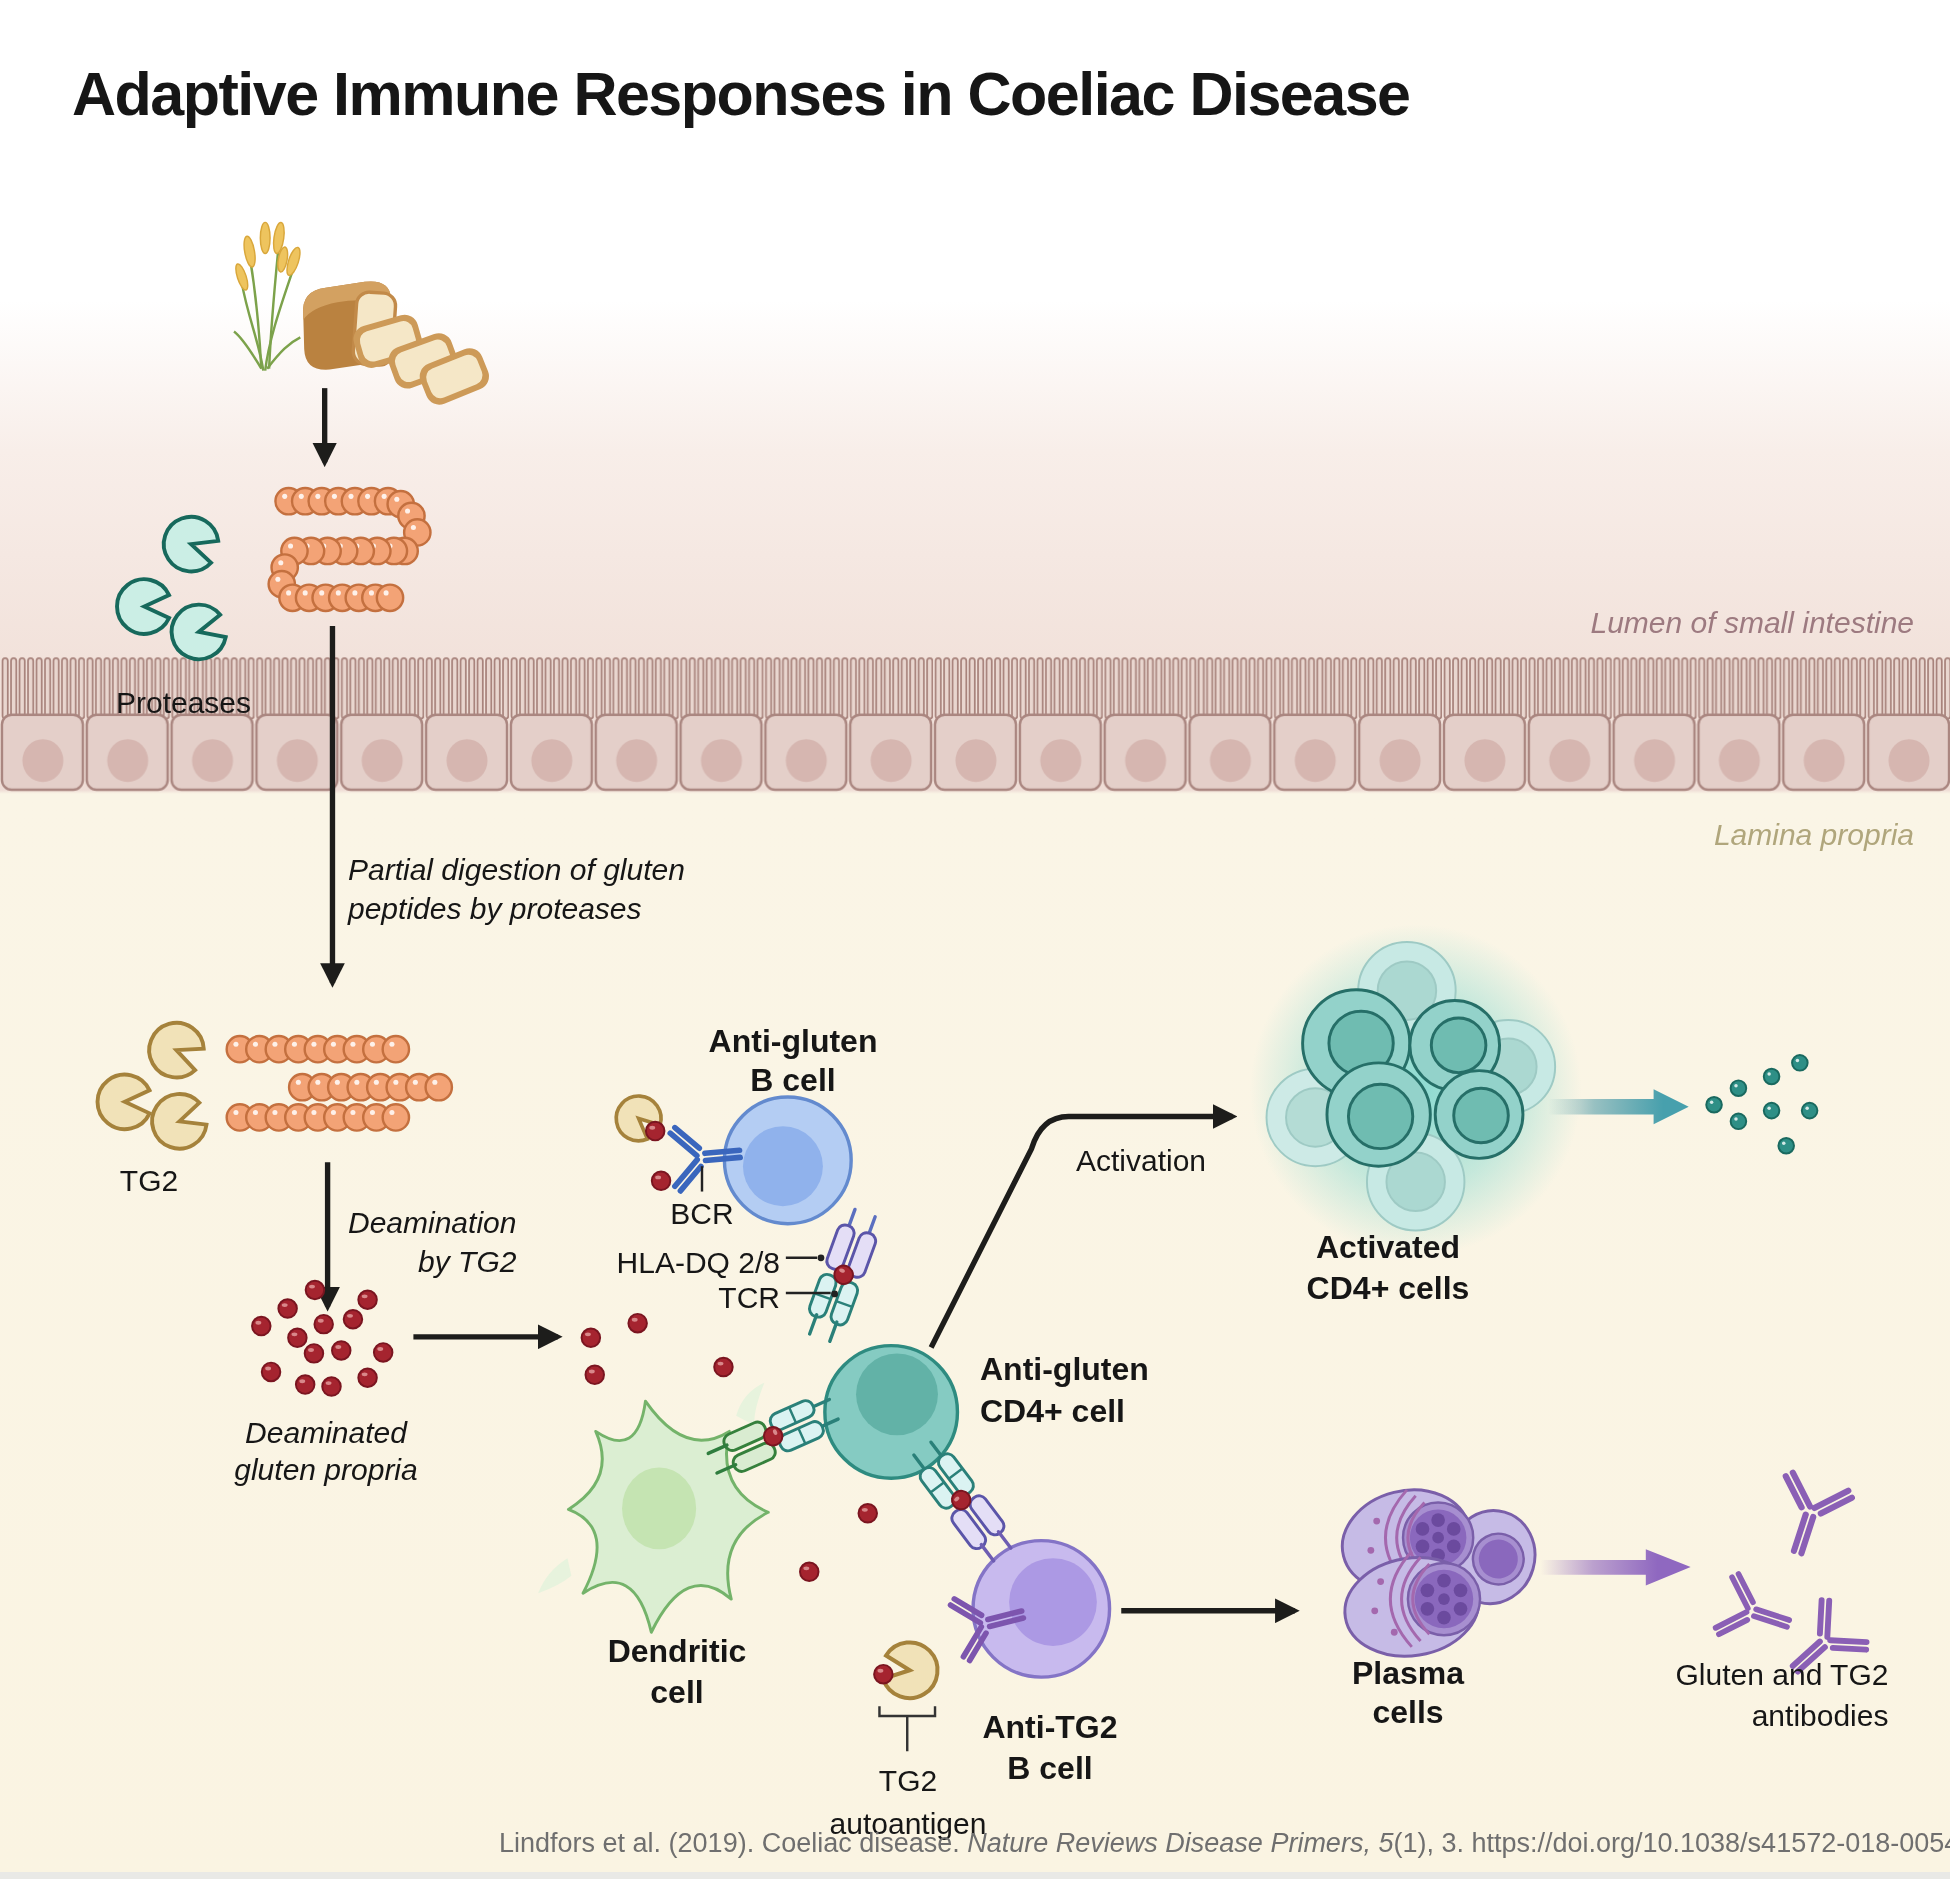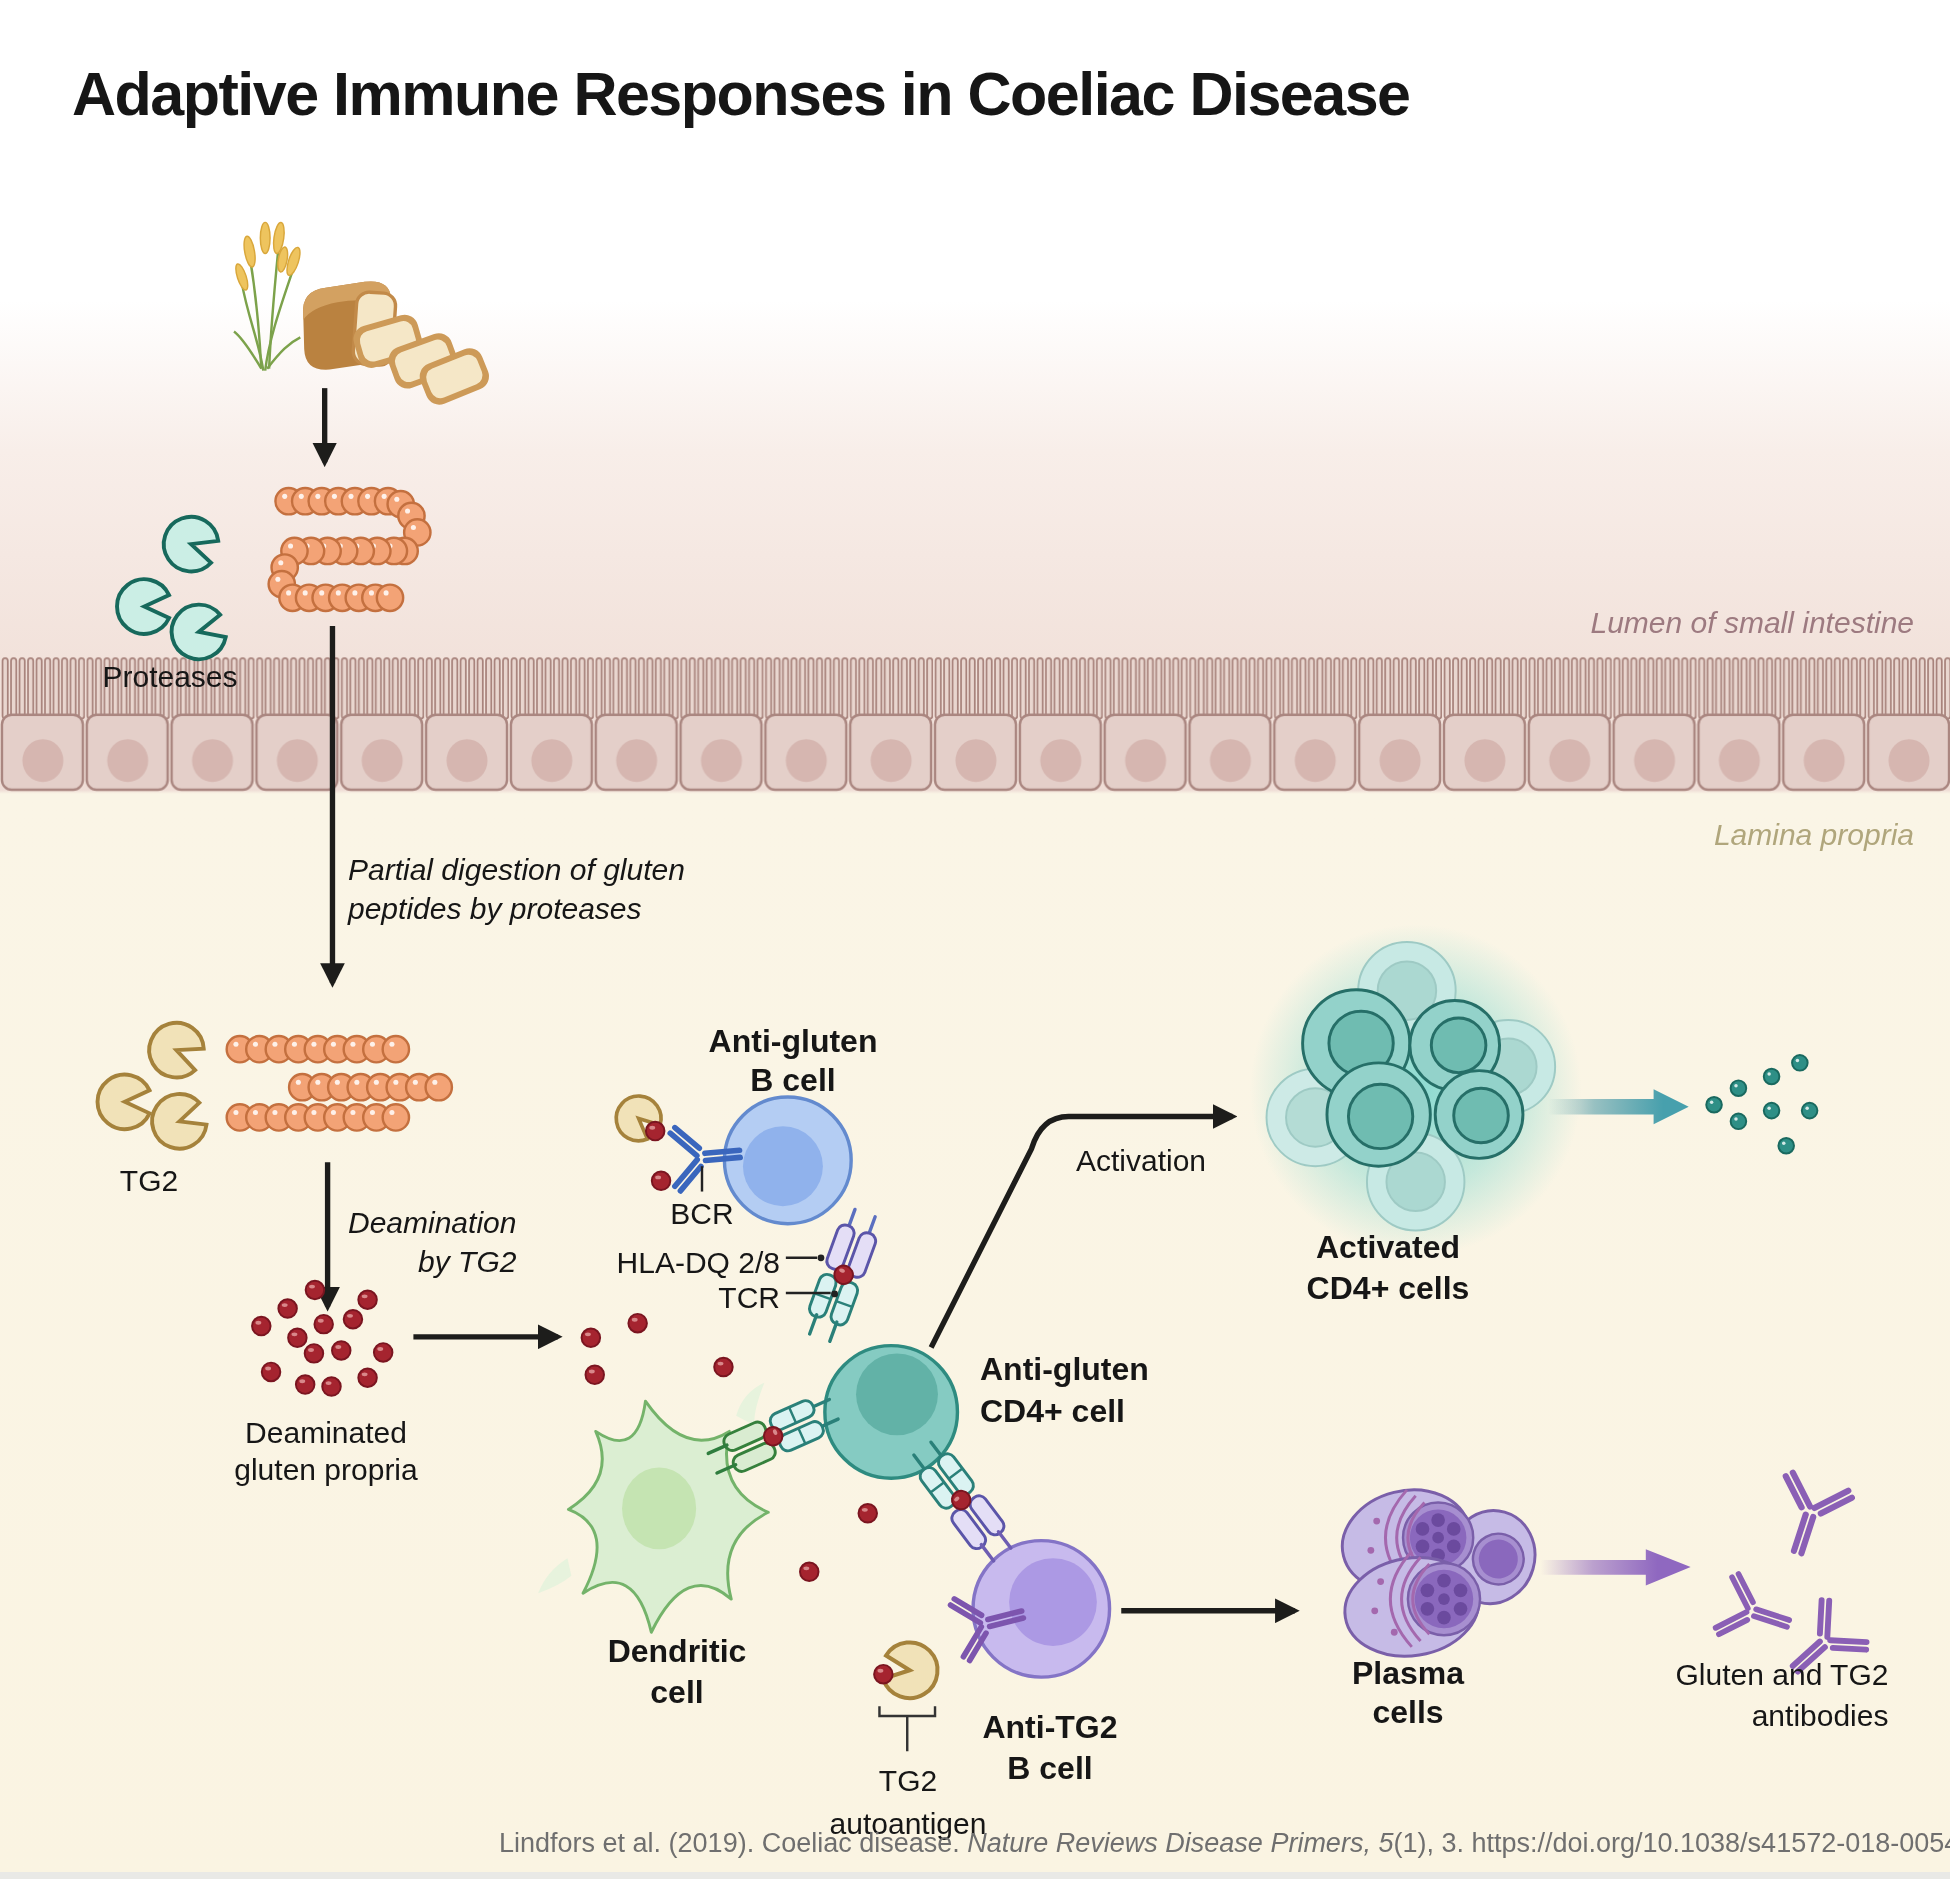--- a/index.html
+++ b/index.html
@@ -406,35 +406,35 @@
       <use href="#ab" transform="translate(1794,1652) rotate(-72) scale(1.05)" stroke="#8a5fb5"></use>
       <use href="#ab" transform="translate(1874,1682) rotate(48) scale(1.1)" stroke="#8a5fb5"></use>
     </g>
   </svg>
 
   <div class="title" style="left:72px;top:59px;text-align:right;">Adaptive Immune Responses in Coeliac Disease</div>
 
   <div class="lbl i rgt" style="left:1914px;top:603px;color:#9d7a80;">Lumen of small intestine</div>
   <div class="lbl i rgt" style="left:1914px;top:815px;color:#b0a67c;">Lamina propria</div>
 
-  <div class="lbl ctr" style="left:170px;top:657px;">Proteases</div>
+  <div class="lbl ctr" style="left:170px;top:683px;padding-left:27px;">Proteases</div>
 
   <div class="lbl i" style="left:348px;top:850px;">
     <span style="display:block">Partial digestion of gluten</span>
     <span style="display:block">peptides by proteases</span>
   </div>
 
   <div class="lbl ctr" style="left:149px;top:1161px;">TG2</div>
 
   <div class="lbl i" style="left:348px;top:1203px;text-align:right;">
     <span style="display:block">Deamination</span>
     <span style="display:block">by TG2</span>
   </div>
 
-  <div class="lbl ctr" style="left:326px;top:1414px;line-height:37px;">
+  <div class="lbl ctr" style="left:326px;top:1414px;line-height:37px;font-style:italic;">
     <span style="display:block">Deaminated</span>
     <span style="display:block">gluten propria</span>
   </div>
 
   <div class="lbl b ctr" style="left:793px;top:1022px;">
     <span style="display:block">Anti-gluten</span>
     <span style="display:block">B cell</span>
   </div>
 
   <div class="lbl ctr" style="left:702px;top:1194px;">BCR</div>

